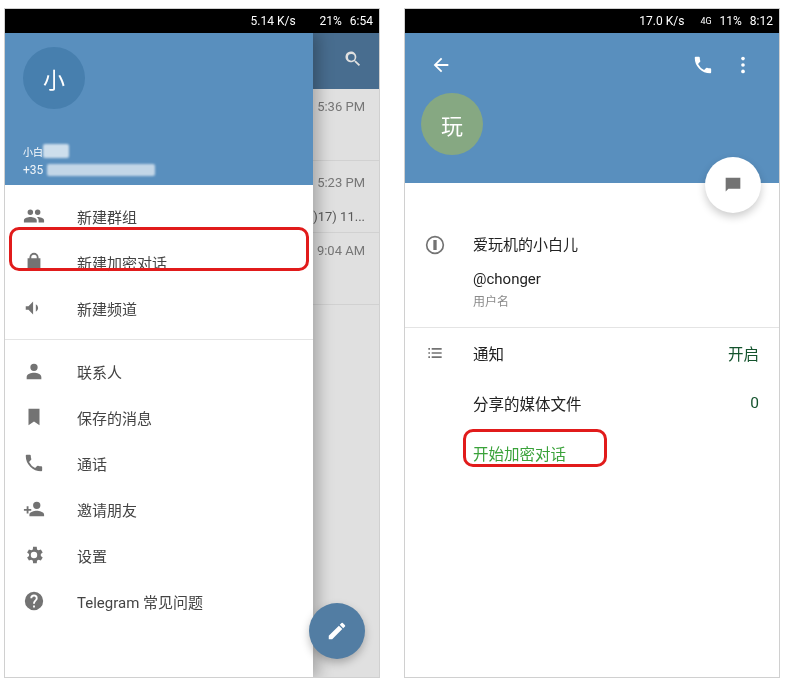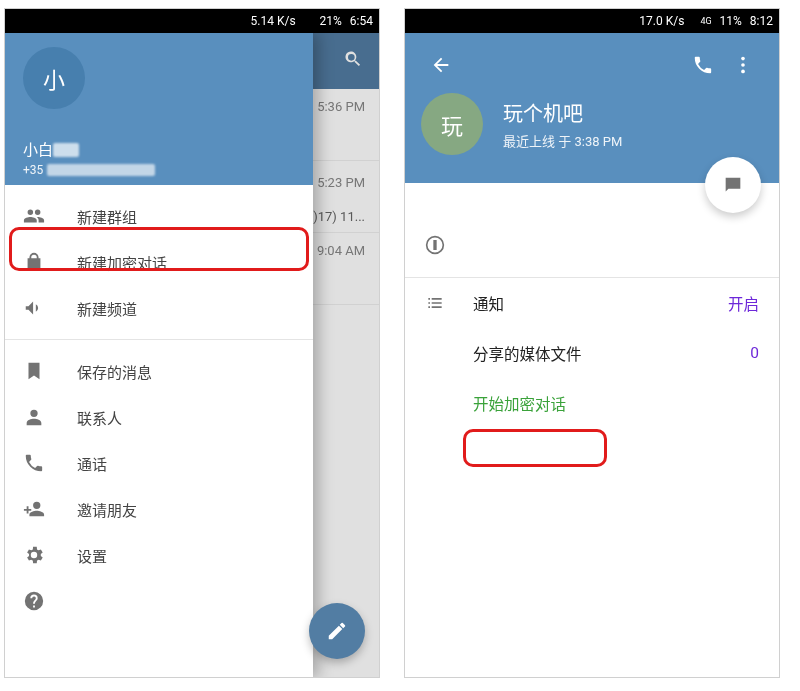--- a/index.html
+++ b/index.html
@@ -19,21 +19,21 @@
   .p1-chatlist { background: #fff; }
   .p1-chat { height: 72px; border-bottom: 1px solid #eee; padding: 10px 14px; display:flex; flex-direction:column; align-items:flex-end; font-size: 13px; color:#888;}
   .p1-chat .time { margin-bottom: 18px; text-align: right;}
   .p1-chat .line2 { color:#666; }
   .p1-fab { position:absolute; right:14px; bottom:18px; width:56px; height:56px; border-radius:50%; background:#527da3; box-shadow:0 4px 8px rgba(0,0,0,.25); display:flex; align-items:center; justify-content:center;}
   .p1-fab svg { width:22px; height:22px; fill:#fff;}
   .drawer-scrim { position:absolute; top:24px; left:0; right:0; bottom:0; background:rgba(0,0,0,.12);} 
   .drawer { position:absolute; top:24px; left:0; width:308px; bottom:0; background:#fff; box-shadow: 6px 0 14px rgba(0,0,0,.25);}
   .drawer-header { height: 152px; background:#598fbe; color:#fff; padding:14px 18px; position:relative;}
   .avatar-lg { width:62px; height:62px; border-radius:50%; background:#477fae; display:flex; align-items:center; justify-content:center; font-size:22px;}
-  .drawer-header .name { position:absolute; left:18px; bottom:26px; font-size:15px;}
+  .drawer-header .name { position:absolute; left:18px; bottom:26px; font-size:10px;}
   .drawer-header .blur { display:inline-block; width:26px; height:14px; background: rgba(255,255,255,.7); border-radius:2px; filter: blur(1px); vertical-align:-2px;}
   .drawer-header .phonenum { position:absolute; left:18px; bottom:8px; font-size:12px; opacity:.9; display:flex; align-items:center; gap:4px;}
   .drawer-header .blur2 { display:inline-block; width:108px; height:12px; background: rgba(255,255,255,.7); border-radius:2px; filter: blur(1px);}
   .menu { padding-top:8px; }
   .menu-item { height:46px; display:flex; align-items:center; padding:0 18px; gap:32px; color:#444; font-size:15px;}
   .menu-item .mi-icon { width:22px; height:22px; display:flex; align-items:center; justify-content:center;}
   .menu-item .mi-icon svg { width:22px; height:22px; fill:#737373;}
   .menu-divider { height:1px; background:#e4e4e4; margin:8px 0;}
   .highlight { position:absolute; border:3px solid #e11b1b; border-radius:10px; pointer-events:none;}
   .p1-highlight { left:4px; top:218px; width:300px; height:44px;}
@@ -55,21 +55,21 @@
   .p2-section1 .lead { width:22px; padding-top:2px;}
   .p2-section1 svg{ width:20px; height:20px; fill:#737373;}
   .p2-section1 .bio { font-size:15px; color:#222;}
   .p2-section1 .handle { font-size:15px; color:#222; margin-top:16px;}
   .p2-section1 .caption { font-size:12px; color:#8a8a8a; margin-top:4px;}
   .p2-divider { height:1px; background:#e4e4e4;}
   .p2-row { display:flex; align-items:center; padding: 14px 20px; gap:26px; font-size:15.5px;}
   .p2-row .lead { width:22px; display:flex;}
   .p2-row .lead svg{ width:20px; height:20px; fill:#737373;}
   .p2-row .label { flex:1; color:#222;}
-  .p2-row .value { color:#6d28d9;}
+  .p2-row .value { color:#14532d;}
   .p2-row.action .label { color:#3aa23a;}
   .p2-highlight { left:58px; top:420px; width:144px; height:38px;}
 
   .tick { color:#7fb07f; font-size:14px; margin-right:4px;}
   .searchic svg{width:20px;height:20px;fill:#fff;}
 </style>
 </head>
 <body>
 
 <div class="stage">
@@ -184,36 +184,36 @@
               <svg viewBox="0 0 24 24">
                 <path d="M3 10v4h3l5 5V5L6 10H3zm13.5 2a4.5 4.5 0 00-2.5-4v8a4.5 4.5 0 002.5-4z"></path>
               </svg>
             </span>
           <span>新建频道</span>
         </div>
         <div class="menu-divider"></div>
         <div class="menu-item">
           <span class="mi-icon">
               <svg viewBox="0 0 24 24">
+                <path d="M12 12a4 4 0 100-8 4 4 0 000 8zm0 2c-3 0-8 1.5-8 4.5V21h16v-2.5c0-3-5-4.5-8-4.5z"></path>
+              </svg>
+            </span>
+          <span>联系人</span>
+        </div>
+        <div class="menu-item">
+          <span class="mi-icon">
+              <svg viewBox="0 0 24 24">
                 <path d="M6 3h12v18l-6-4-6 4V3z"></path>
               </svg>
             </span>
           <span>保存的消息</span>
         </div>
         <div class="menu-item">
           <span class="mi-icon">
               <svg viewBox="0 0 24 24">
-                <path d="M12 12a4 4 0 100-8 4 4 0 000 8zm0 2c-3 0-8 1.5-8 4.5V21h16v-2.5c0-3-5-4.5-8-4.5z"></path>
-              </svg>
-            </span>
-          <span>联系人</span>
-        </div>
-        <div class="menu-item">
-          <span class="mi-icon">
-              <svg viewBox="0 0 24 24">
                 <path d="M6.6 10.8a15 15 0 006.6 6.6l2.2-2.2a1 1 0 011-.25 11 11 0 003.5.56 1 1 0 011 1V20a1 1 0 01-1 1A17 17 0 013 4a1 1 0 011-1h3.5a1 1 0 011 1 11 11 0 00.56 3.5 1 1 0 01-.25 1L6.6 10.8z"></path>
               </svg>
             </span>
           <span>通话</span>
         </div>
         <div class="menu-item">
           <span class="mi-icon">
               <svg viewBox="0 0 24 24">
                 <path d="M15 12a4 4 0 100-8 4 4 0 000 8zm-9 0V9H4v3H1v2h3v3h2v-3h3v-2H6zm9 2c-2.7 0-8 1.3-8 4v2h16v-2c0-2.7-5.3-4-8-4z"></path>
               </svg>
@@ -227,20 +227,21 @@
               </svg>
             </span>
           <span>设置</span>
         </div>
         <div class="menu-item">
           <span class="mi-icon">
               <svg viewBox="0 0 24 24">
                 <path d="M12 2a10 10 0 100 20 10 10 0 000-20zm1 17h-2v-2h2v2zm2.07-7.75l-.9.92A3.4 3.4 0 0013 15h-2v-.5a4 4 0 011.17-2.83l1.24-1.26A2 2 0 0012 7a2 2 0 00-2 2H8a4 4 0 018 0c0 .88-.36 1.68-.93 2.25z"></path>
               </svg>
             </span>
+          <span>Telegram 常见问题</span>
         </div>
       </div>
     </div>
 
     <div class="p1-fab">
       <svg viewBox="0 0 24 24">
           <path d="M3 17.25V21h3.75L17.8 9.94l-3.75-3.75L3 17.25zM20.7 7.04a1 1 0 000-1.41l-2.34-2.34a1 1 0 00-1.41 0L15 5.24l3.75 3.75 1.95-1.95z"></path>
         </svg>
     </div>
 
@@ -324,38 +325,39 @@
               <circle cx="12" cy="5" r="2"></circle>
               <circle cx="12" cy="12" r="2"></circle>
               <circle cx="12" cy="19" r="2"></circle>
             </svg>
           </div>
       </div>
       <div class="row2">
         <div class="avatar-md">
             <span>玩</span>
           </div>
-        <div>
-          <div class="title">玩个机吧</div>
-          <div class="sub">最近上线 于 3:38 PM</div>
-        </div>
       </div>
     </div>
 
     <div class="p2-fab">
       <svg viewBox="0 0 24 24">
           <path d="M4 4h16v12H7l-3 3V4z"></path>
         </svg>
     </div>
 
     <div class="p2-body">
       <div class="p2-section1">
         <div class="lead"><svg viewBox="0 0 24 24">
               <path d="M12 2a10 10 0 100 20 10 10 0 000-20zm1 15h-2v-6h2v6zm0-8h-2V7h2v2z" fill="none" stroke="#737373" stroke-width="2"></path>
             </svg></div>
+        <div>
+          <div class="bio">爱玩机的小白儿</div>
+          <div class="handle">@chonger</div>
+          <div class="caption">用户名</div>
+        </div>
       </div>
       <div class="p2-divider"></div>
 
       <div class="p2-row">
         <div class="lead">
             <svg viewBox="0 0 24 24">
               <path d="M4 6h2v2H4V6zm0 5h2v2H4v-2zm0 5h2v2H4v-2zm4-10h12v2H8V6zm0 5h12v2H8v-2zm0 5h12v2H8v-2z"></path>
             </svg>
           </div>
         <div class="label">通知</div>

